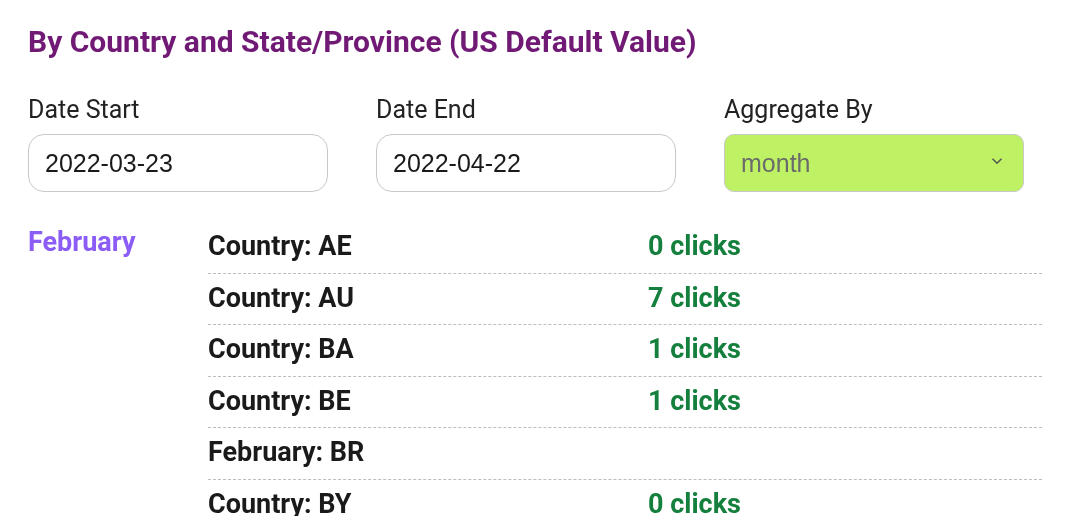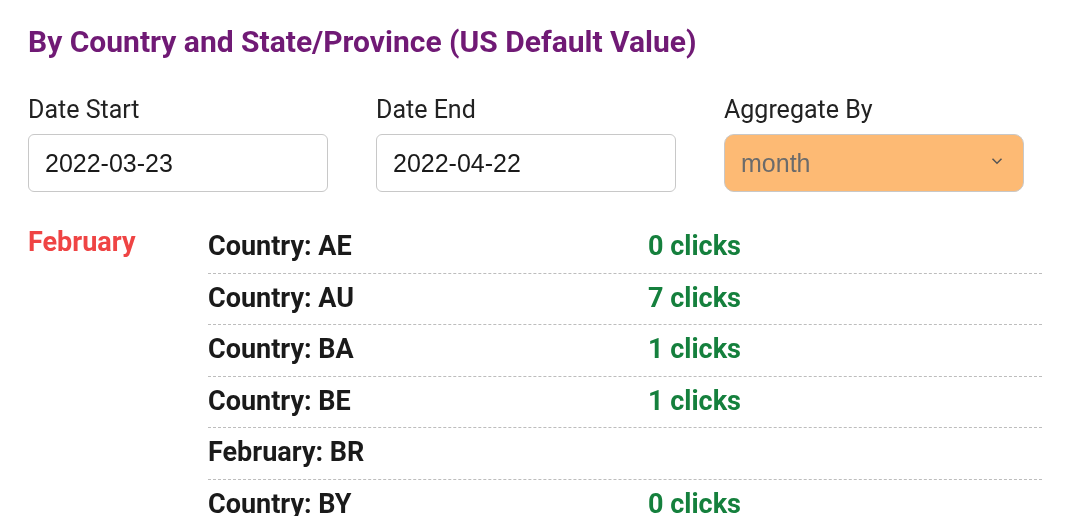--- a/index.html
+++ b/index.html
@@ -33,38 +33,38 @@
       font-size: 25px;
       font-weight: 400;
       color: #222;
     }
     .text-input {
       width: 300px;
       height: 58px;
       padding: 0 16px;
       font-size: 25px;
       border: 1px solid #c8c8c8;
-      border-radius: 6px;
+      border-radius: 16px;
       background: #ffffff;
       color: #1a1a1a;
       outline: none;
     }
     .select-wrap {
       position: relative;
       width: 300px;
       height: 58px;
     }
     .select-input {
       width: 100%;
       height: 100%;
       padding: 0 48px 0 16px;
       font-size: 25px;
       border: 1px solid #c8c8c8;
       border-radius: 10px;
-      background: #fdba74;
+      background: #bef264;
       color: #6b6b6b;
       outline: none;
       appearance: none;
       -webkit-appearance: none;
       cursor: pointer;
     }
     .chevron {
       position: absolute;
       right: 18px;
       top: 50%;
@@ -82,21 +82,21 @@
       display: flex;
       gap: 40px;
     }
     .month-col {
       width: 140px;
       flex-shrink: 0;
     }
     .month-label {
       font-size: 27px;
       font-weight: 700;
-      color: #ef4444;
+      color: #8b5cf6;
       line-height: 1.5;
     }
     .rows-col {
       flex: 1;
     }
     .data-row {
       display: flex;
       border-bottom: 1px dashed #bdbdbd;
       padding: 4px 0 6px 0;
     }

